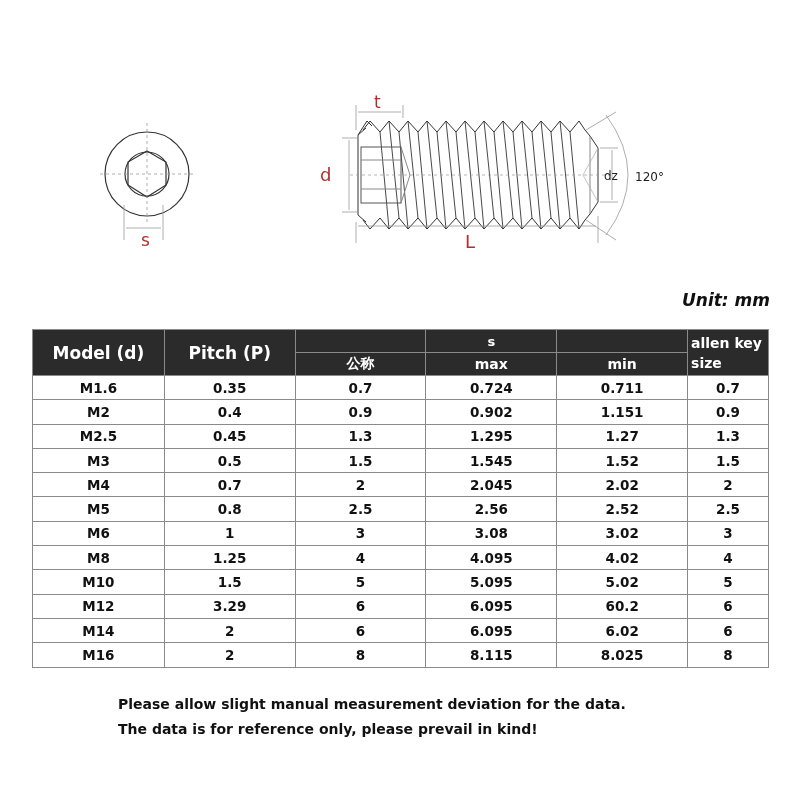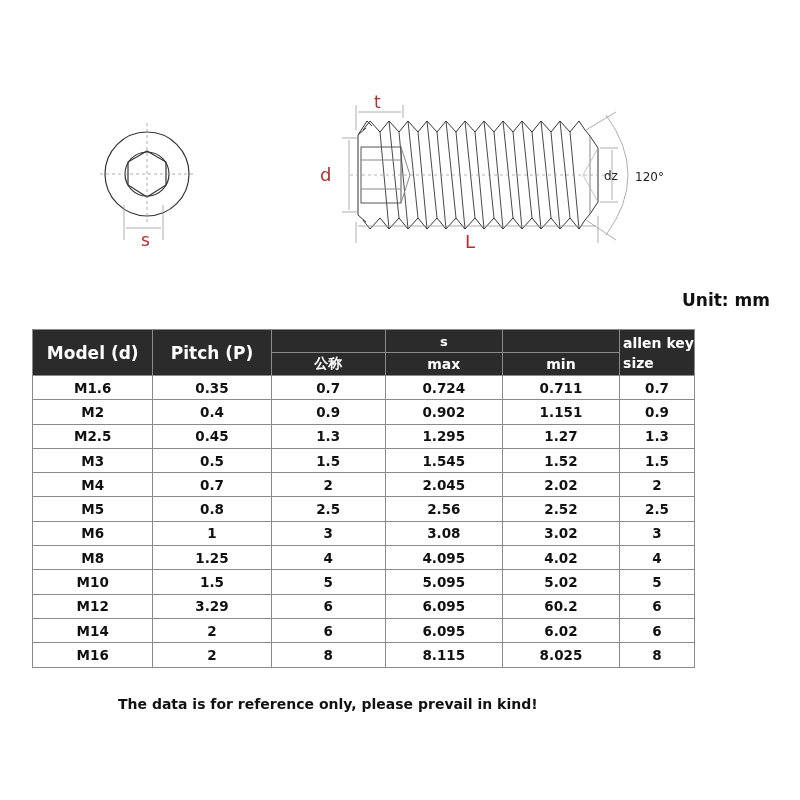--- a/index.html
+++ b/index.html
@@ -1,19 +1,19 @@
 <!DOCTYPE html>
 <html><head>
 <meta charset="utf-8">
 <style>
   html, body { margin:0; padding:0; background:#ffffff; }
   body { width:800px; height:800px; position:relative; overflow:hidden; font-family:"DejaVu Sans", sans-serif; color:#111; }
   .drawing { position:absolute; left:0; top:0; width:800px; height:290px; }
-  .unit { position:absolute; right:30px; top:290px; font-size:17px; font-weight:bold; font-family:"DejaVu Sans", sans-serif; }
-  table.spec { position:absolute; left:32px; top:329px; border-collapse:collapse; width:663px; font-family:"DejaVu Sans", sans-serif; }
+  .unit { position:absolute; right:30px; top:290px; font-size:17px; font-weight:bold; font-family:"DejaVu Sans", sans-serif;font-style:italic; }
+  table.spec { position:absolute; left:32px; top:329px; border-collapse:collapse; width:737px; font-family:"DejaVu Sans", sans-serif; }
   table.spec th { background:#2b2b2b; color:#fff; border:1px solid #8a8a8a; font-weight:bold; padding:0; }
   table.spec td { border:1px solid #8a8a8a; text-align:center; font-size:13.5px; font-weight:bold; height:23.3px; padding:0; }
   .th-big { font-size:17px; }
   .th-small { font-size:14px; height:22px; }
   .th-top { height:22px; font-size:13px; }
   .th-allen { text-align:left; font-size:14px; line-height:20px; padding-left:3px !important; }
   .note { position:absolute; left:118px; top:692px; font-size:14px; font-weight:bold; line-height:25px; }
 </style>
 </head>
 <body>
@@ -228,14 +228,15 @@
         <td>2</td>
         <td>8</td>
         <td>8.115</td>
         <td>8.025</td>
         <td>8</td>
       </tr>
   </tbody>
 </table>
 
 <div class="note">
+  <div>Please allow slight manual measurement deviation for the data.</div>
   <div>The data is for reference only, please prevail in kind!</div>
 </div>
 
 </body></html>

